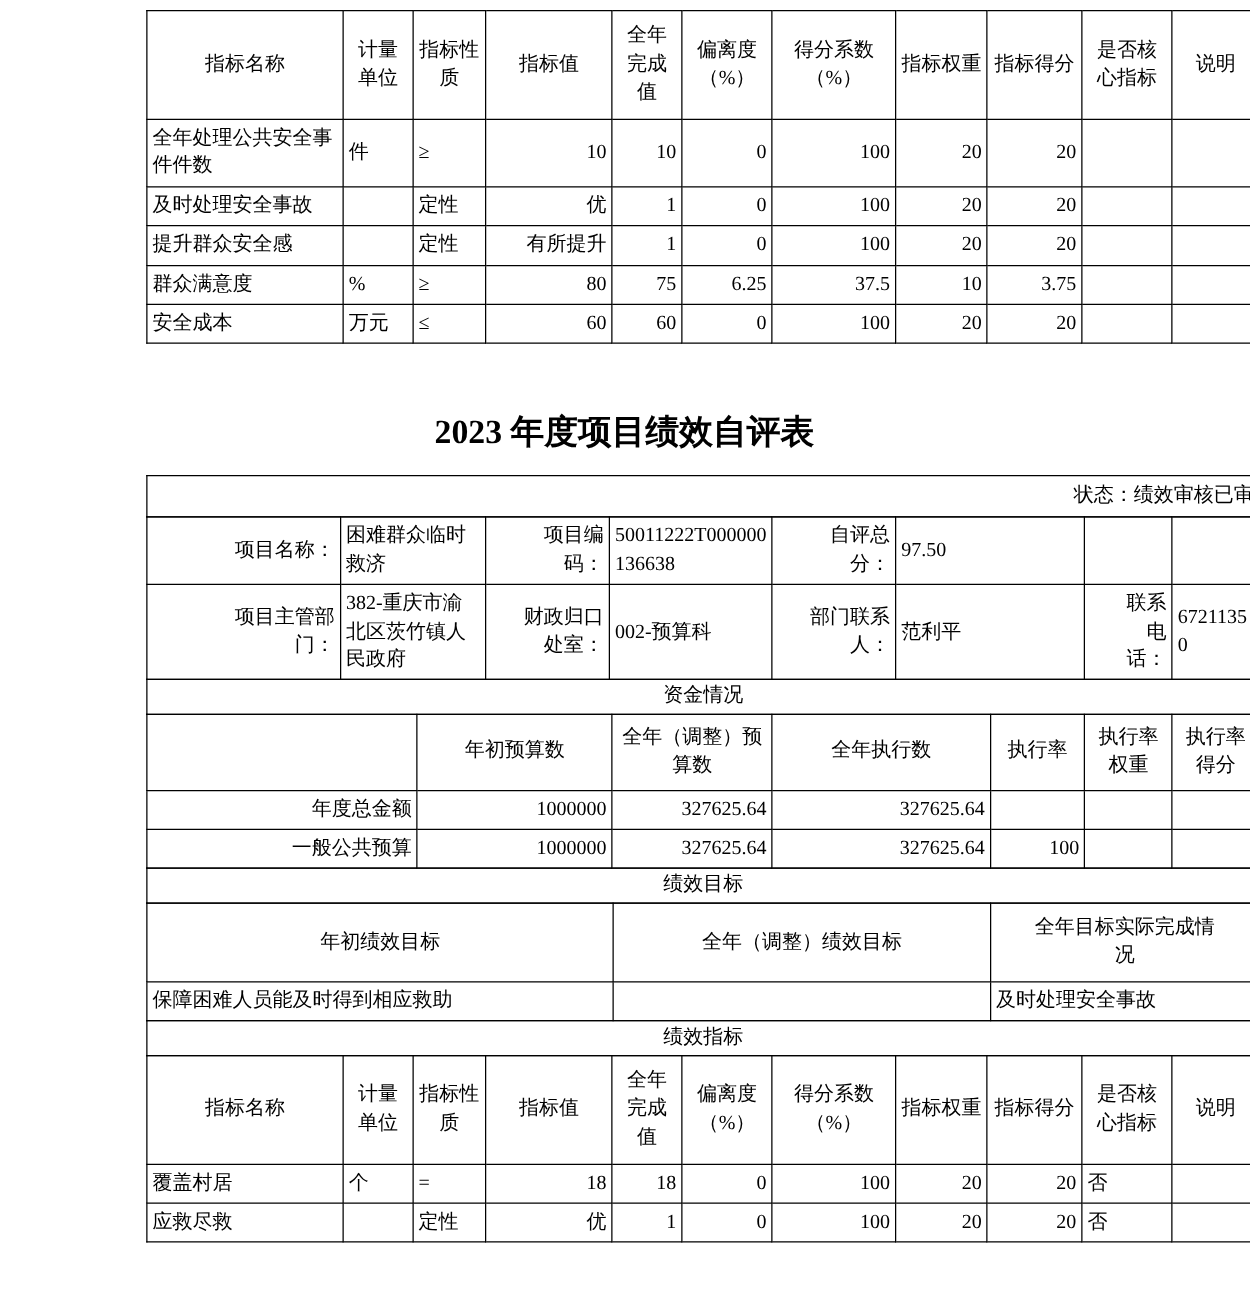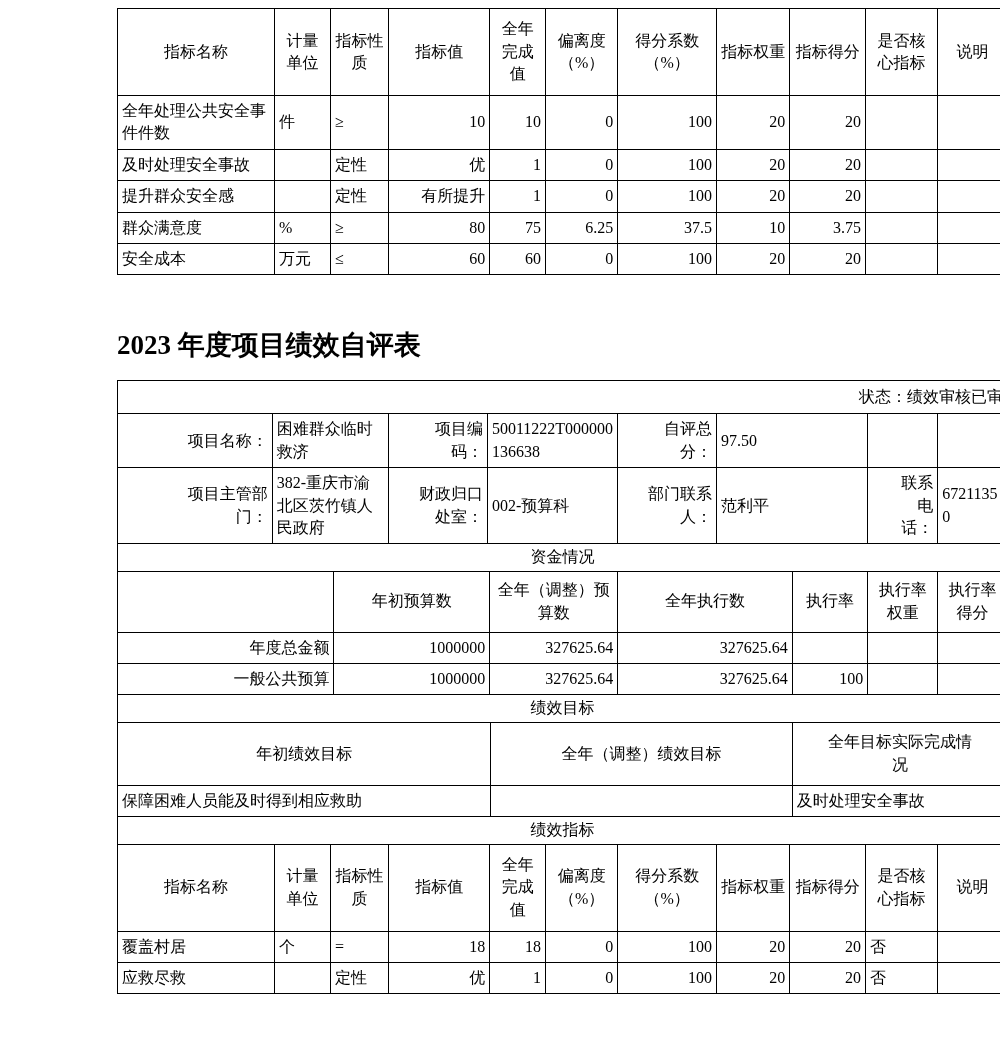--- a/index.html
+++ b/index.html
@@ -19,21 +19,21 @@
   
   .fund thead th{height:52px;}
   .fund tbody td{text-align:right;}
   .fund tbody td:nth-child(7){text-align:right;}
   
   .goals thead th{height:54px;}
   .goals tbody td{text-align:left;}
   
   .band td{text-align:center;height:20px;padding:2px 4px;}
   .status-tbl td{text-align:right;height:24px;}
-  .title{width:765px;text-align:left;font-size:27px;font-weight:bold;
+  .title{width:765px;text-align:center;font-size:27px;font-weight:bold;
     margin:52px 0 17px 0;font-family:"Liberation Serif","DejaVu Serif",serif;}
   .stack > table + table{margin-top:-1px;}
   .gap-top{margin-bottom:0;}
 </style>
 </head>
 <body>
 
 <div class="page">
 
   <table class="tbl ind gap-top">

